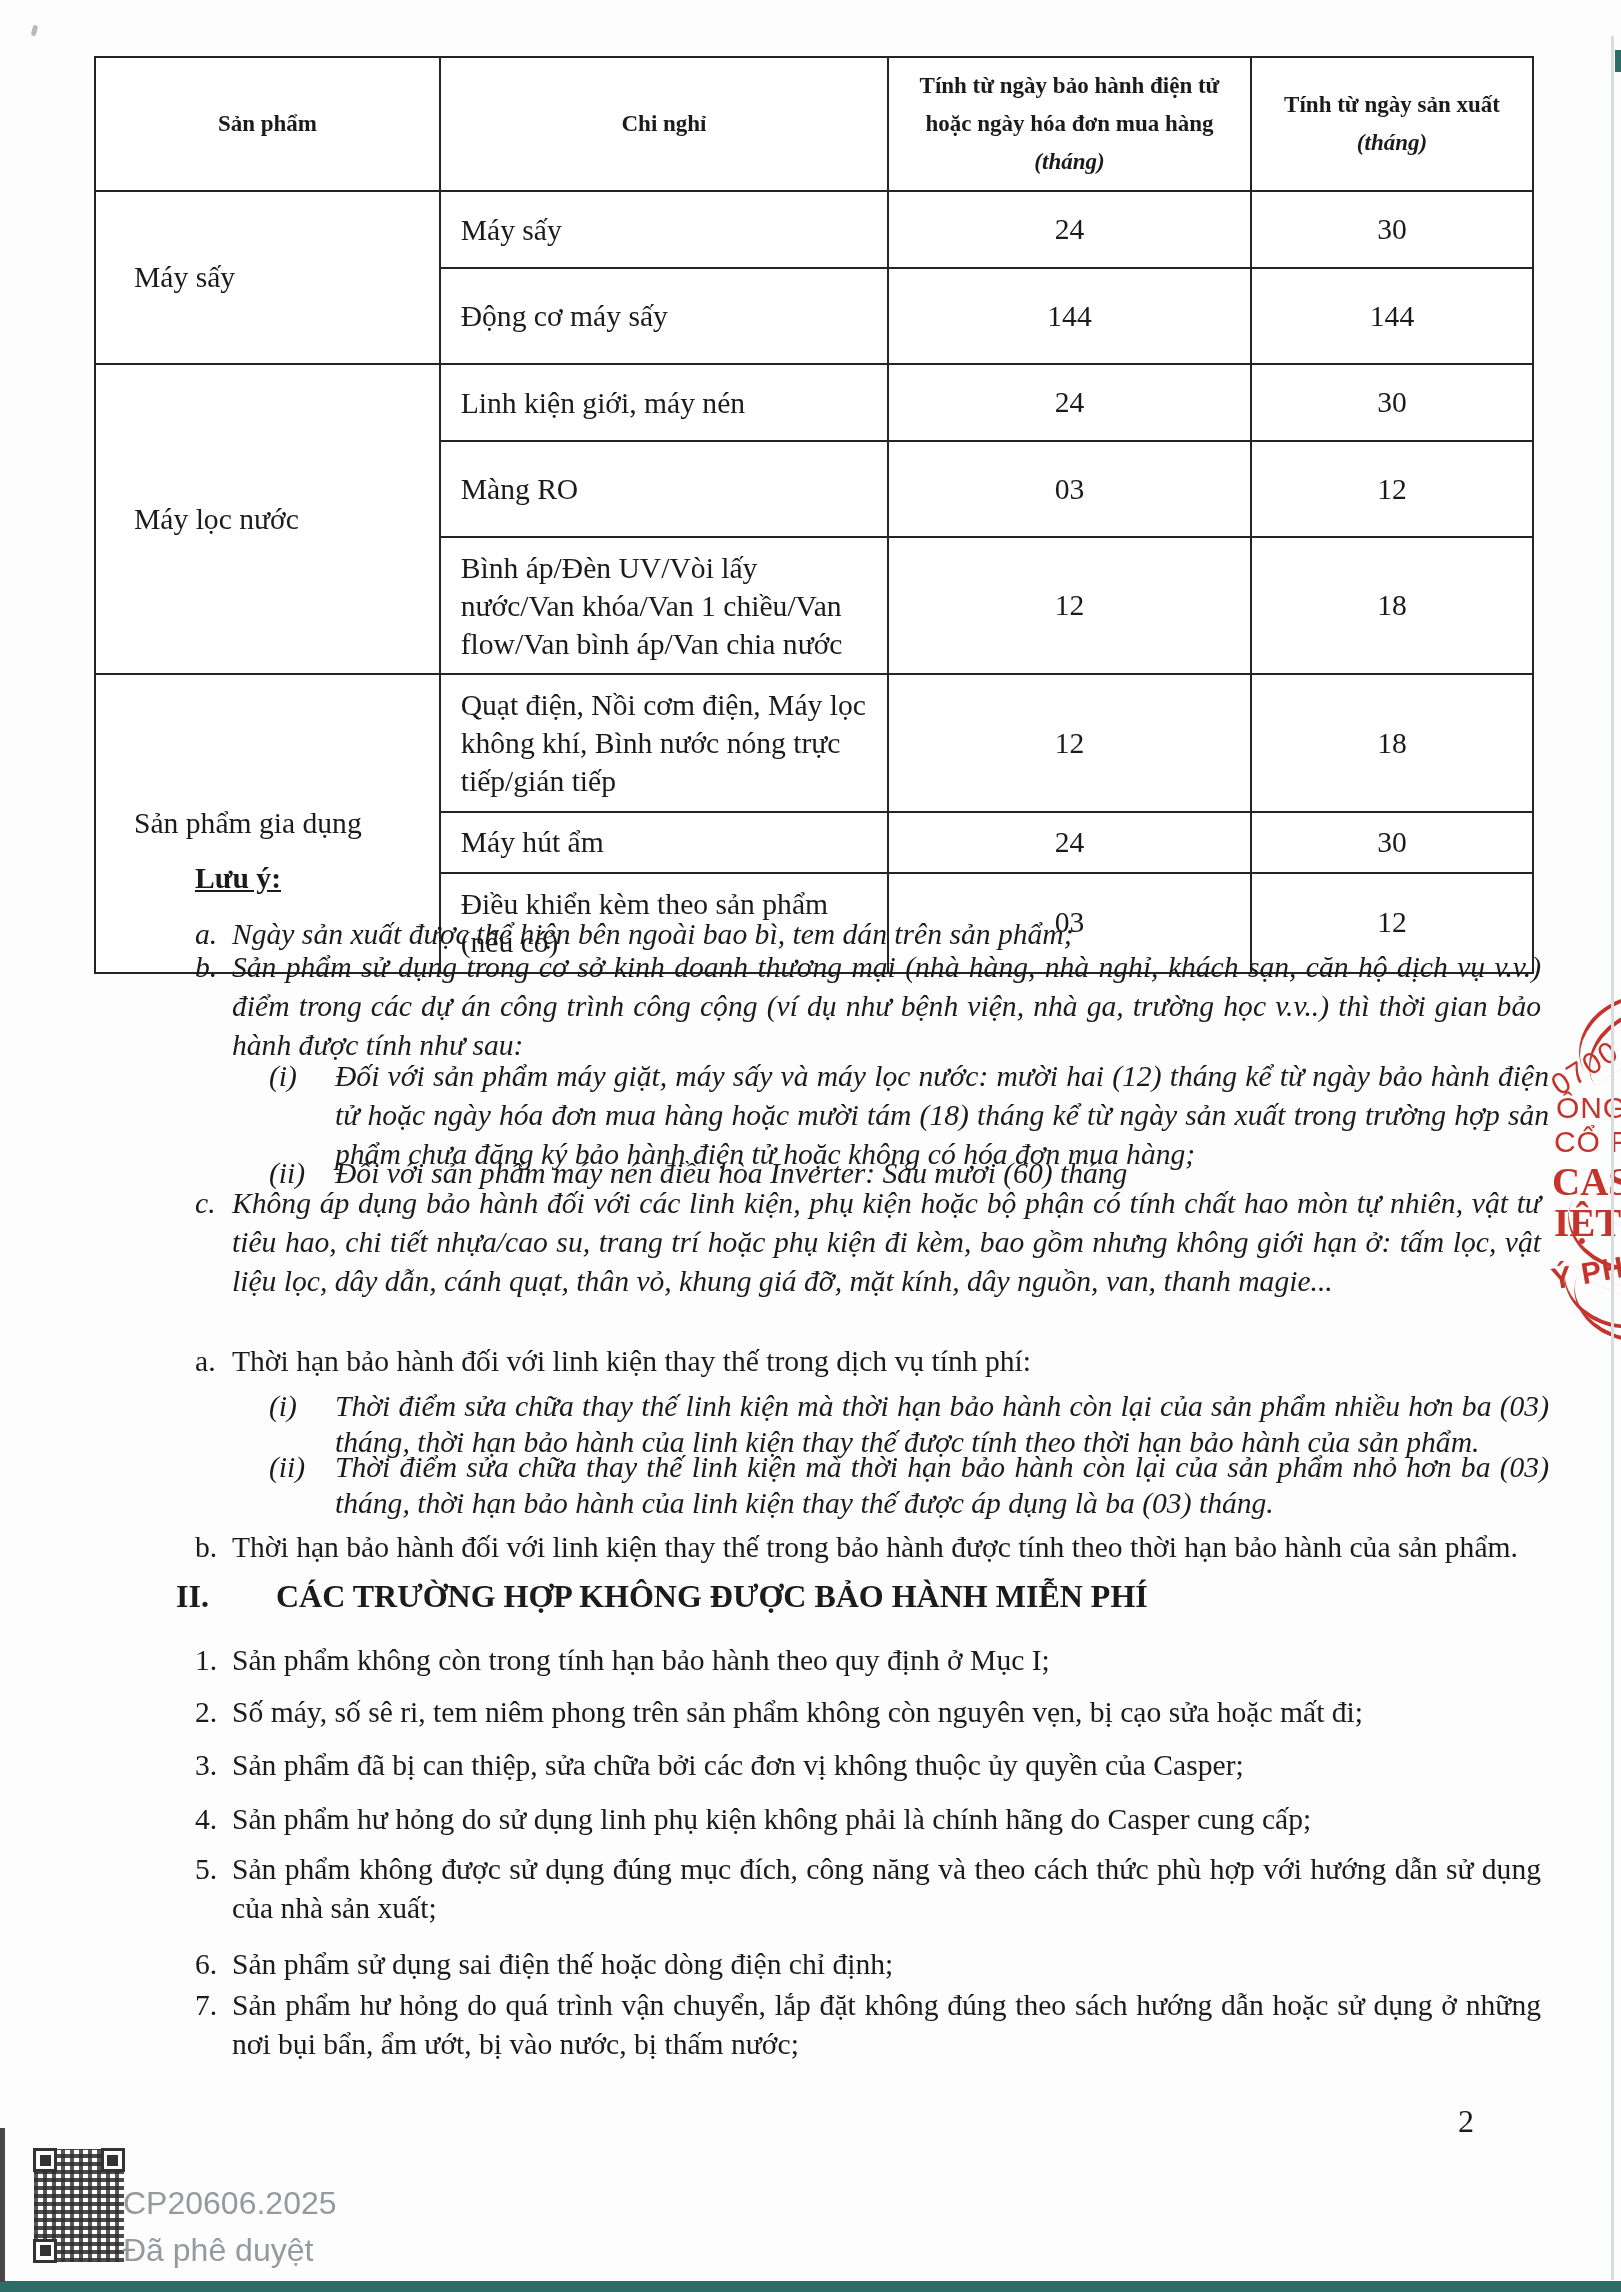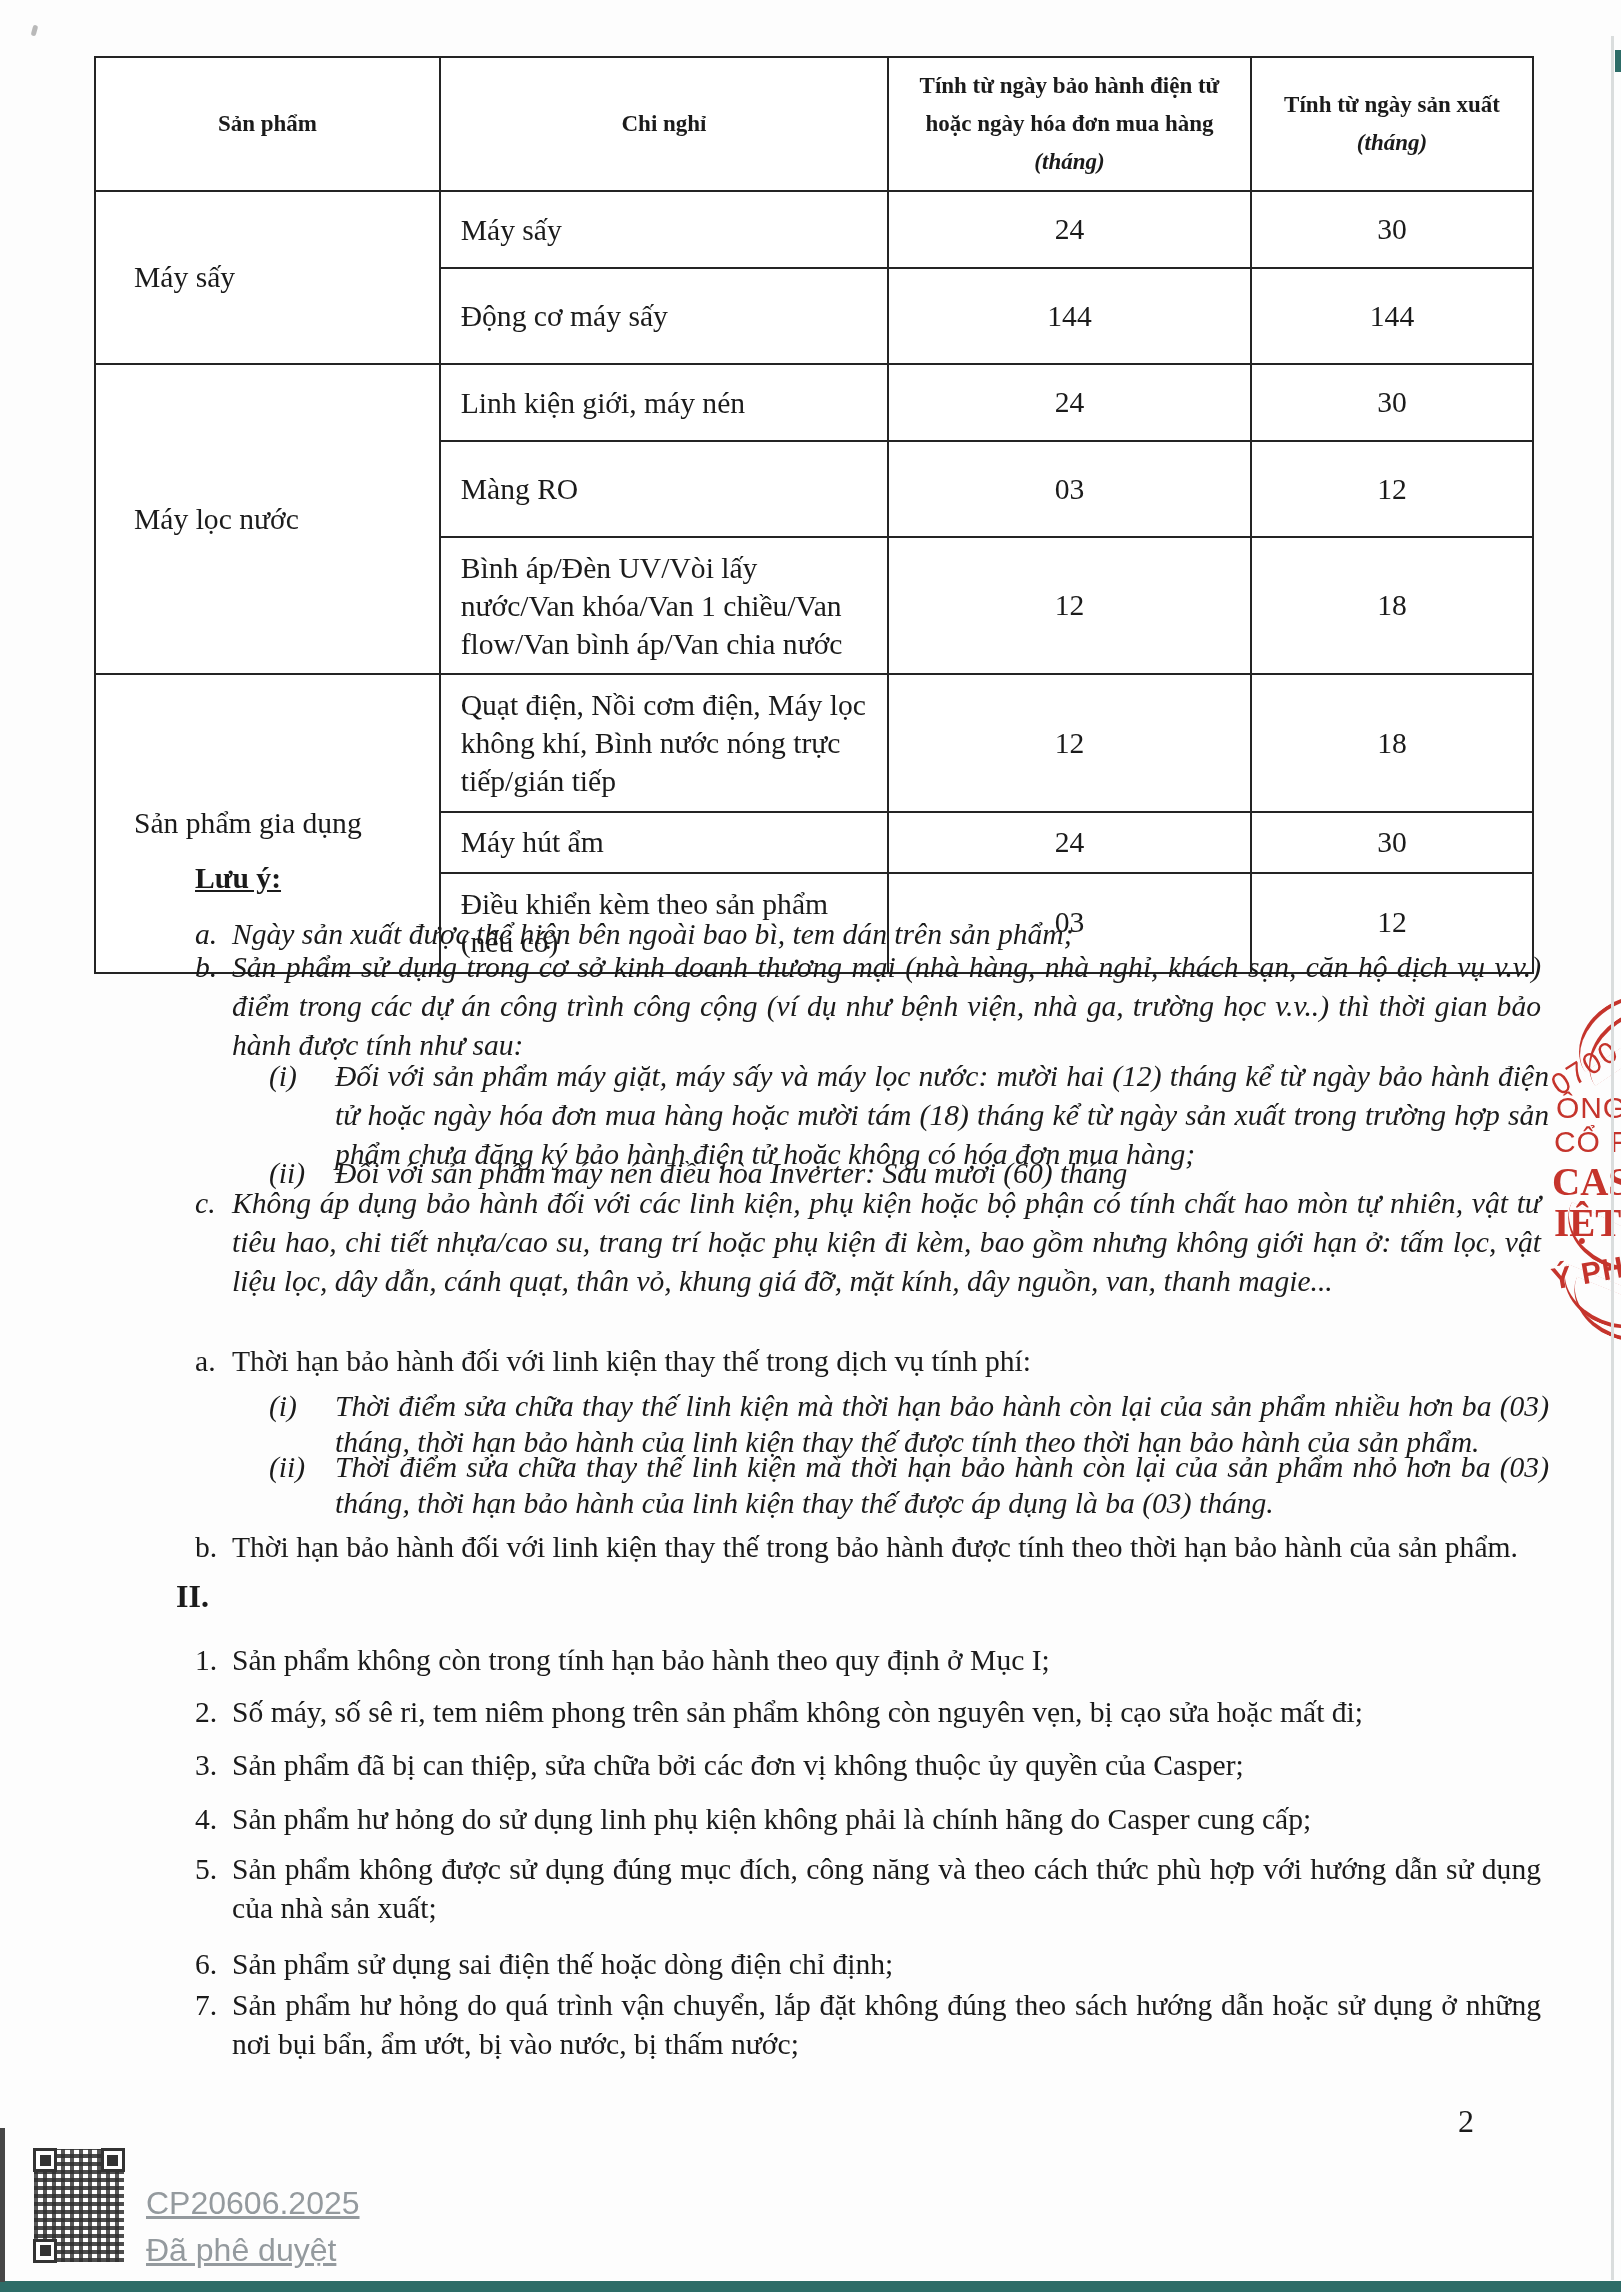--- a/index.html
+++ b/index.html
@@ -57,22 +57,22 @@
   .qr { position:absolute; left:34px; top:2149px; width:90px; height:113px;
     background:
       repeating-linear-gradient(0deg, rgba(45,45,45,.85) 0 3.6px, transparent 3.6px 8px),
       repeating-linear-gradient(90deg, rgba(45,45,45,.8) 0 3.6px, transparent 3.6px 9px),
       repeating-linear-gradient(45deg, #fff 0 2.7px, transparent 2.7px 7.2px);
   }
   .qr .finder { position:absolute; width:18px; height:18px; border:3.6px solid #333; background:#fff; }
   .qr .finder::after { content:""; position:absolute; inset:3.6px; background:#333; }
   .qr .f-tl { left:-0.9px; top:-0.9px; } .qr .f-tr { right:-0.9px; top:-0.9px; } .qr .f-bl { left:-0.9px; bottom:-0.9px; }
   .footer-code, .footer-status {
-    position:absolute; left:146px; color:#949a9e;
-    font-family:"Liberation Sans", sans-serif; font-size:32px;text-decoration:underline;
+    position:absolute; left:123px; color:#949a9e;
+    font-family:"Liberation Sans", sans-serif; font-size:32px;
   }
   .footer-code { top:2185px; }
   .footer-status { top:2232px; }
   .page-number { position:absolute; left:1458px; top:2103px; font-size:32px; }
   .bottom-bar { position:absolute; left:0; bottom:0; width:100%; height:12.5px; background:#2d6c67; }
   .edge-strip { position:absolute; left:0; top:2128px; width:4.5px; height:154px; background:#474747; }
   .scan-line { position:absolute; left:1611px; top:36px; width:2.7px; height:2244px; background:#dadddd; }
   .teal-tick { position:absolute; right:0; top:50px; width:7.2px; height:21.5px; background:#2d6c67; }
   .speck { position:absolute; left:32px; top:25px; width:5.4px; height:10.7px; background:#b9b9b9; border-radius:2.7px; transform:rotate(15deg); }
 </style>
@@ -176,20 +176,21 @@
     <span class="mk">(ii)</span>
     <span class="tx">Thời điểm sửa chữa thay thế linh kiện mà thời hạn bảo hành còn lại của sản phẩm nhỏ hơn ba (03) tháng, thời hạn bảo hành của linh kiện thay thế được áp dụng là ba (03) tháng.</span>
   </div>
   <div class="blk lvl1" style="top:1528px">
     <span class="mk">b.</span>
     <span class="tx">Thời hạn bảo hành đối với linh kiện thay thế trong bảo hành được tính theo thời hạn bảo hành của sản phẩm.</span>
   </div>
 
   <div class="sec-head sec2-title" style="left:176px; top:1578px">
     <span class="num">II.</span>
+    <span style="margin-left:100px">CÁC TRƯỜNG HỢP KHÔNG ĐƯỢC BẢO HÀNH MIỄN PHÍ</span>
   </div>
 
   <div class="blk lvl1" style="top:1641px">
     <span class="mk">1.</span>
       <span class="tx">Sản phẩm không còn trong tính hạn bảo hành theo quy định ở Mục I;</span>
   </div>
   <div class="blk lvl1" style="top:1693px">
     <span class="mk">2.</span>
       <span class="tx">Số máy, số sê ri, tem niêm phong trên sản phẩm không còn nguyên vẹn, bị cạo sửa hoặc mất đi;</span>
   </div>

